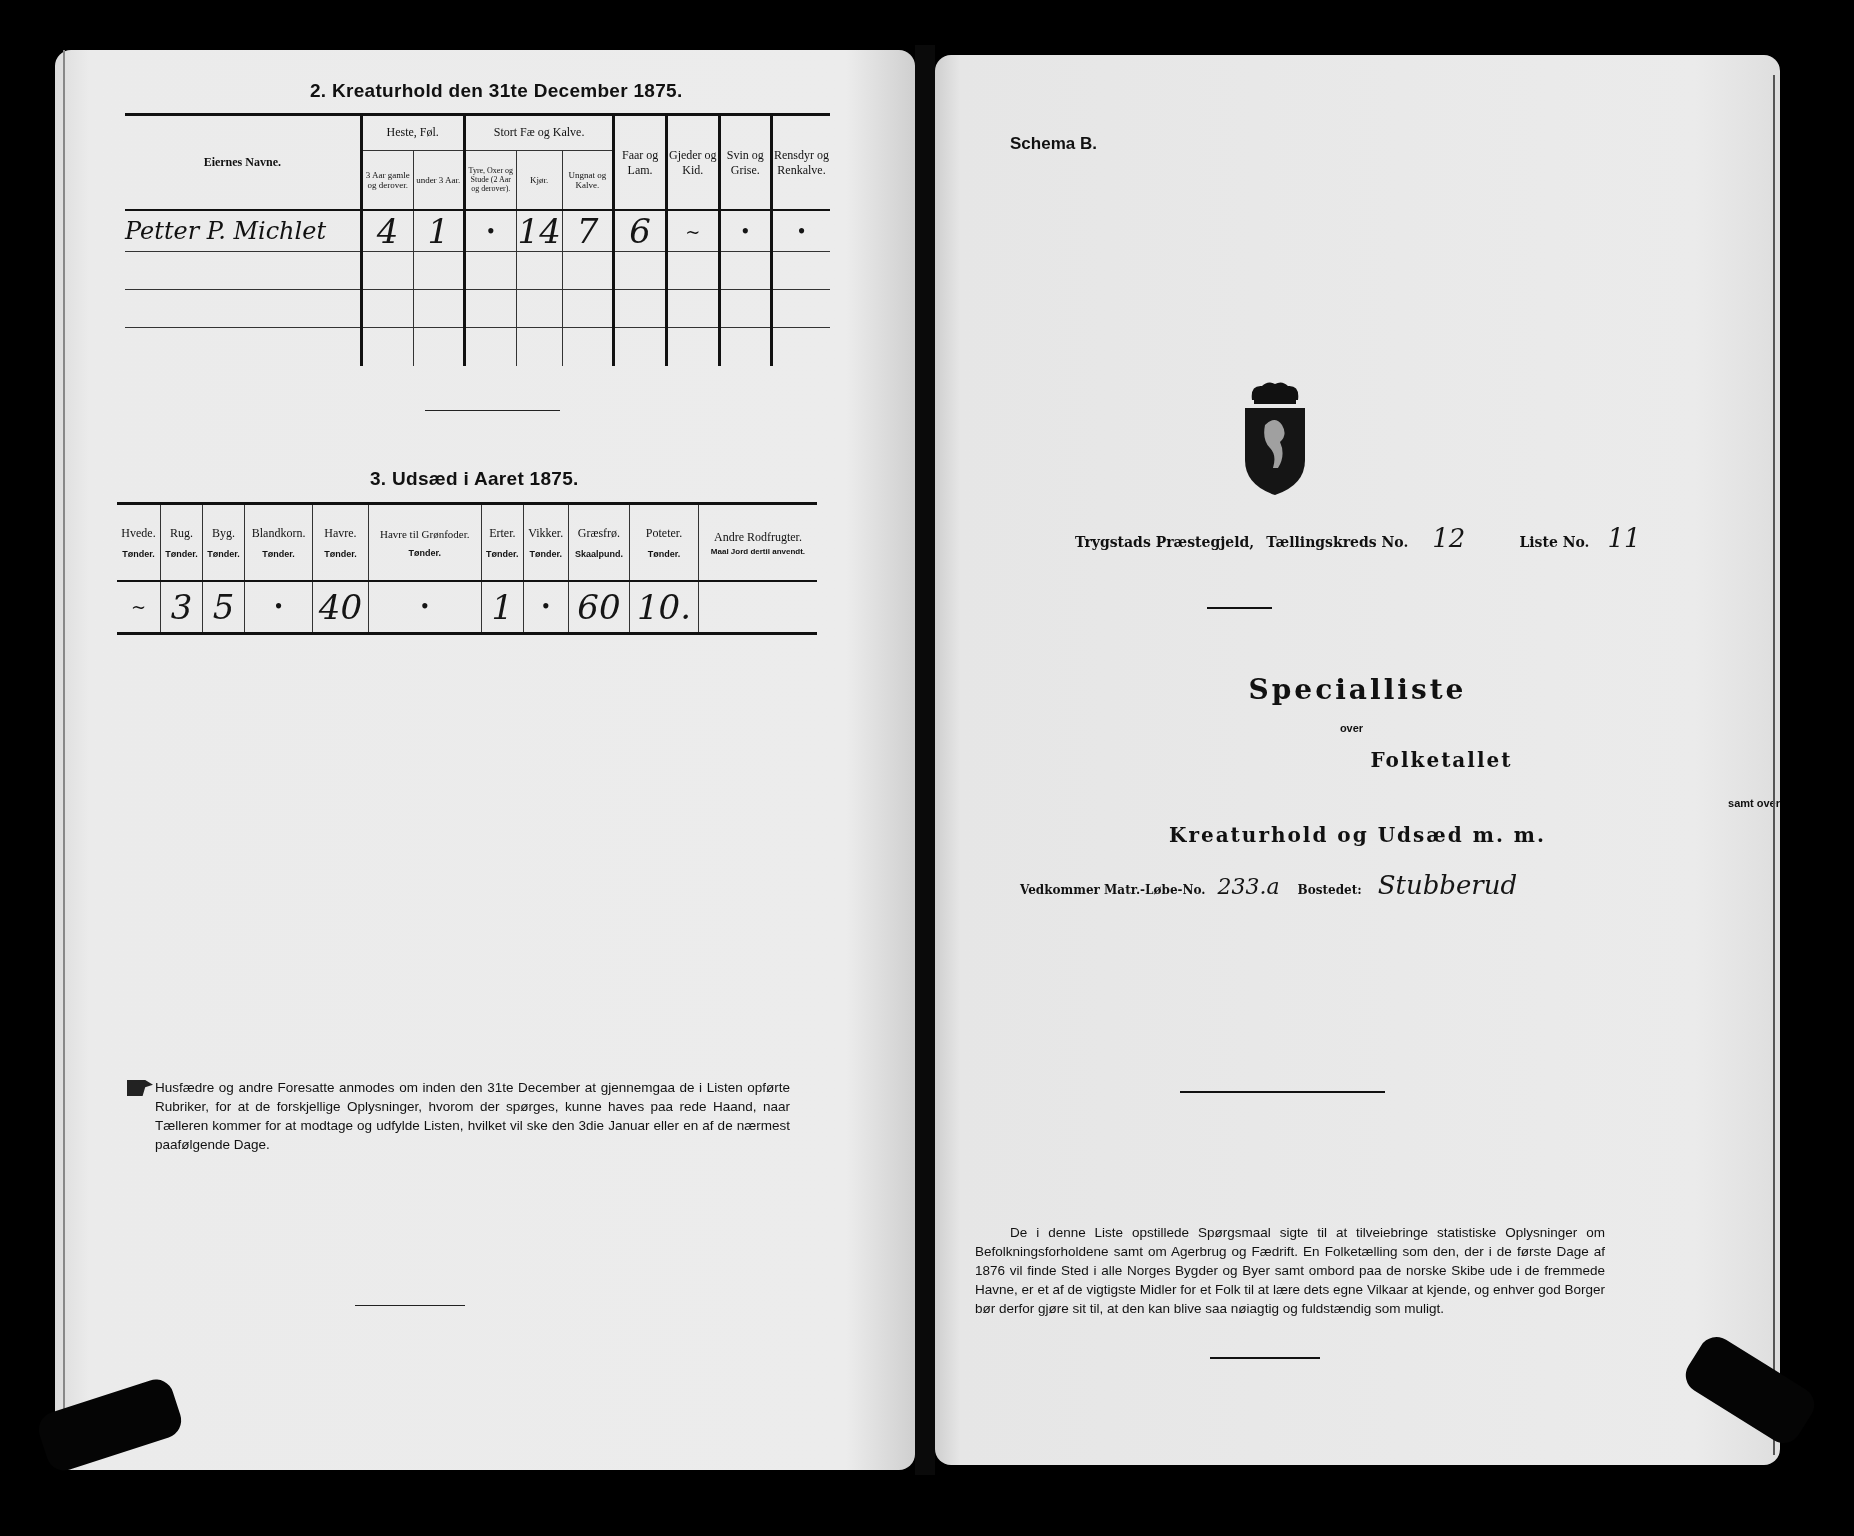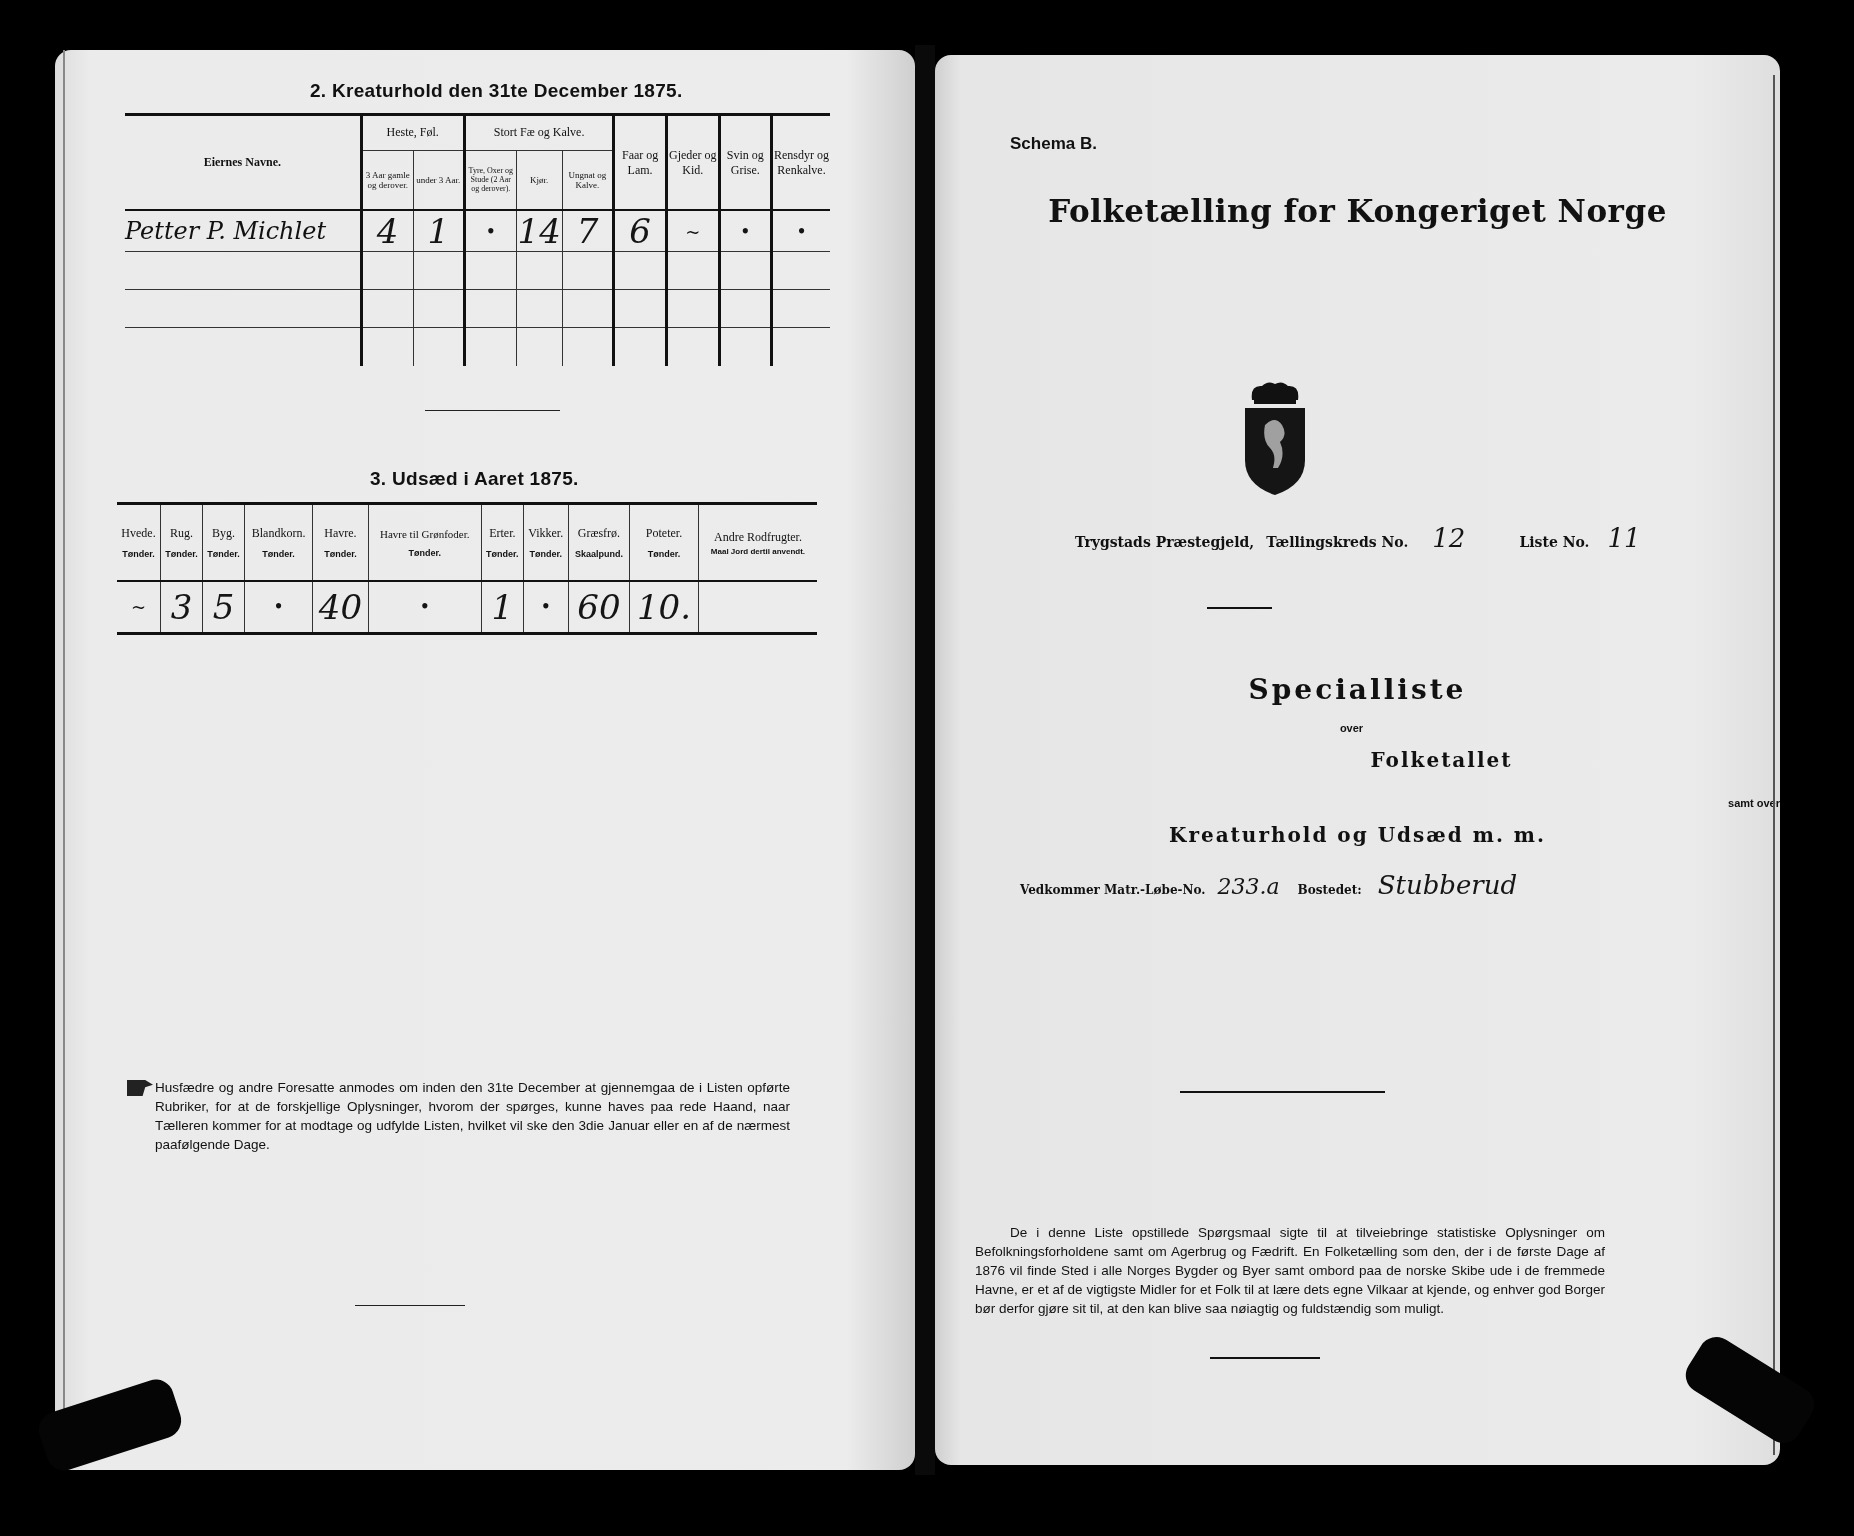--- a/index.html
+++ b/index.html
@@ -157,21 +157,20 @@
   <div class="abs para" style="left:100px;top:1028px;width:635px;text-indent:0;">Husfædre og andre Foresatte anmodes om inden den 31te December at gjennemgaa de i Listen opførte Rubriker, for at de forskjellige Oplysninger, hvorom der spørges, kunne haves paa rede Haand, naar Tælleren kommer for at modtage og udfylde Listen, hvilket vil ske den 3die Januar eller en af de nærmest paafølgende Dage.</div>
 
   <div class="thinline" style="left:300px;top:1255px;width:110px;background:#222;"></div>
 </div>
 
 <div class="gutter"></div>
 
 <div id="right-page" class="page">
   <div class="abs sans-bold" style="left:75px;top:60px;font-size:17px;margin-top:19px;">Schema B.</div>
 
-  <div class="abs blk" style="left:0;width:845px;top:138px;text-align:center;font-size:31px;letter-spacing:0.5px;">Folketælling for Kongeriget Norge</div>
 
   <div class="abs" style="left:305px;top:325px;width:70px;height:120px;">
     <svg width="70" height="120" viewBox="0 0 70 120">
       <path d="M12 20 Q10 5 22 6 Q28 0 35 4 Q42 0 48 6 Q60 5 58 20 Z" fill="#111"></path>
       <rect x="14" y="18" width="42" height="6" fill="#111"></rect>
       <path d="M5 28 L65 28 L65 80 Q65 105 35 115 Q5 105 5 80 Z" fill="#151515"></path>
       <path d="M25 45 Q35 35 42 45 Q48 55 40 62 Q46 75 38 88 L33 88 Q37 75 30 68 Q22 60 25 45 Z" fill="#cfcfcf" opacity="0.75"></path>
     </svg>
   </div>
 

